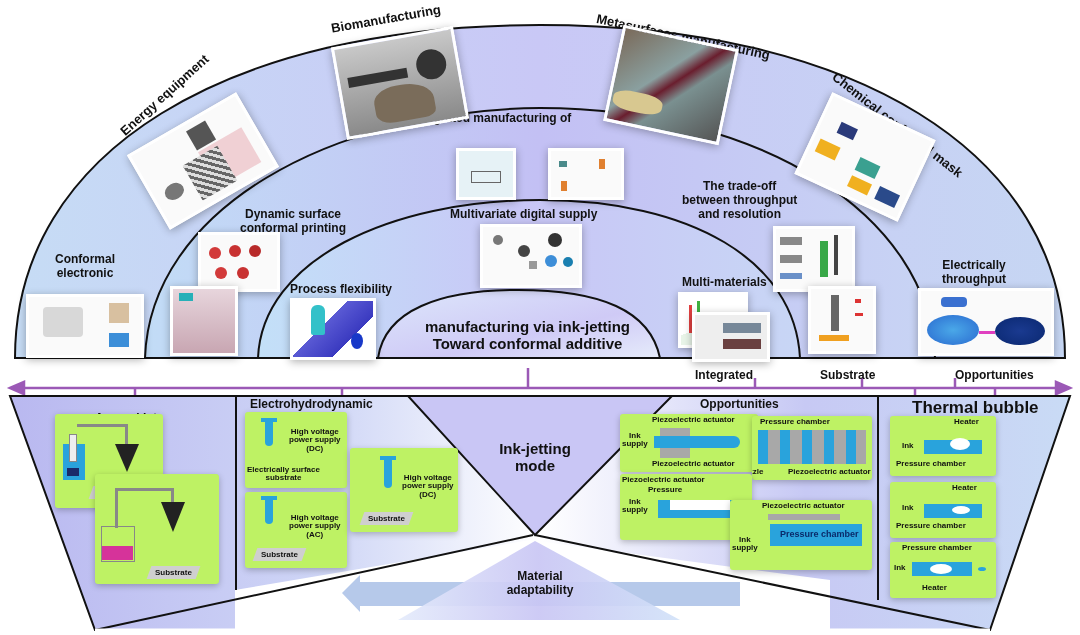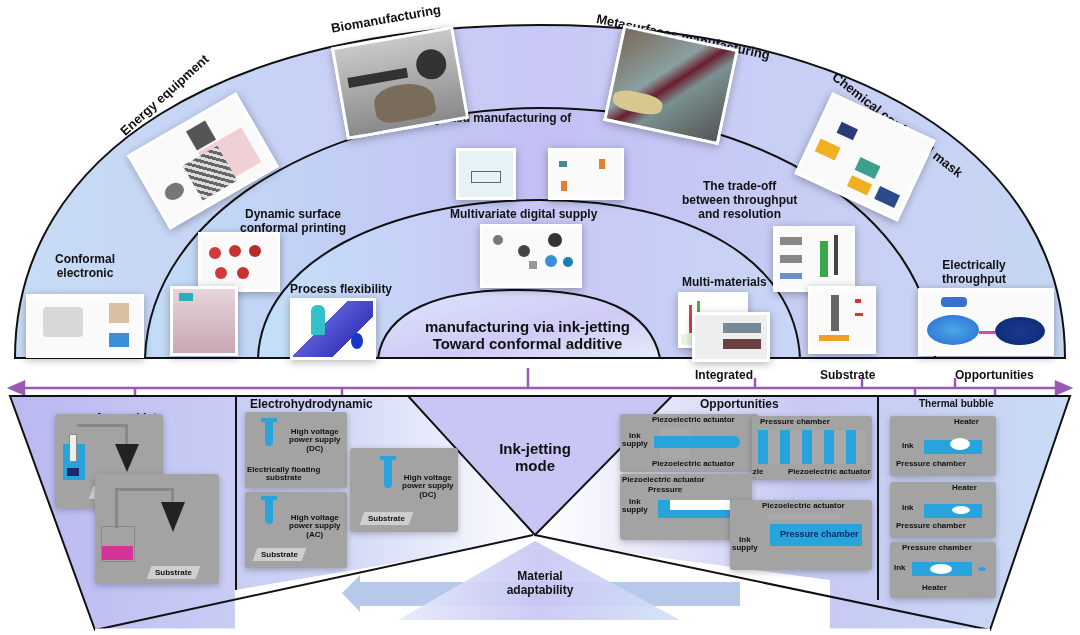--- a/index.html
+++ b/index.html
@@ -1,19 +1,19 @@
 <!DOCTYPE html>
 <html><head>
 <meta charset="utf-8">
 <style>
   html,body{margin:0;padding:0;background:#ffffff;}
   body{width:1080px;height:635px;position:relative;overflow:hidden;font-family:"Liberation Sans",sans-serif;color:#111;}
   svg{position:absolute;left:0;top:0;}
   .lbl{position:absolute;font-weight:bold;color:#111;text-align:center;line-height:1.15;white-space:nowrap;}
-  .card{position:absolute;background:#a3a3a3;border-radius:3px;box-shadow:0 2px 6px rgba(0,0,0,0.25);overflow:hidden;}
+  .card{position:absolute;background:#bef264;border-radius:3px;box-shadow:0 2px 6px rgba(0,0,0,0.25);overflow:hidden;}
   .photo{position:absolute;background:#fafafa;border:3px solid #fff;box-shadow:0 2px 8px rgba(0,0,0,0.3);overflow:hidden;}
   .axis-lbl{position:absolute;font-size:12px;font-weight:bold;color:#111;}
   .dlabel{position:absolute;font-size:8px;font-weight:bold;color:#111;white-space:nowrap;line-height:1.05;text-align:center;}
   .sub{position:absolute;background:#cfcfcf;font-size:8px;font-weight:bold;padding:2px 6px;transform:skewX(-20deg);}
   .sub span{display:inline-block;transform:skewX(20deg);}
 </style>
 </head>
 <body>
 
 <svg width="1080" height="635" viewBox="0 0 1080 635">
@@ -257,21 +257,21 @@
 <div class="lbl" style="left:250px;top:398px;font-size:12px;">Electrohydrodynamic</div>
 <div class="card" style="left:245px;top:412px;width:102px;height:76px;">
   <div style="position:absolute;left:16px;top:6px;width:16px;height:4px;background:#29a3dc;"></div>
   <div style="position:absolute;left:20px;top:8px;width:8px;height:26px;background:#29a3dc;border-radius:0 0 4px 4px;"></div>
   <div class="dlabel" style="left:44px;top:16px;">
     <div>High voltage</div>
     <div>power supply</div>
     <div>(DC)</div>
   </div>
   <div class="dlabel" style="left:2px;top:54px;">
-    <div>Electrically floating</div>
+    <div>Electrically surface</div>
     <div>substrate</div>
   </div>
 </div>
 <div class="card" style="left:245px;top:492px;width:102px;height:76px;">
   <div style="position:absolute;left:16px;top:4px;width:16px;height:4px;background:#29a3dc;"></div>
   <div style="position:absolute;left:20px;top:6px;width:8px;height:26px;background:#29a3dc;border-radius:0 0 4px 4px;"></div>
   <div class="dlabel" style="left:44px;top:22px;">
     <div>High voltage</div>
     <div>power supply</div>
     <div>(AC)</div>
@@ -320,21 +320,21 @@
   <div class="dlabel" style="left:32px;top:2px;">Piezoelectric actuator</div>
   <div style="position:absolute;left:38px;top:14px;width:72px;height:6px;background:#a8a8a8;"></div>
   <div style="position:absolute;left:40px;top:24px;width:92px;height:22px;background:#29a3dc;"></div>
   <div class="dlabel" style="left:50px;top:30px;color:#0a2a6a;font-size:9px;">Pressure chamber</div>
   <div class="dlabel" style="left:2px;top:36px;">
     <div>Ink</div>
     <div>supply</div>
   </div>
 </div>
 
-<div class="lbl" style="left:912px;top:398px;font-size:10px;margin-left:7px;">Thermal bubble</div>
+<div class="lbl" style="left:912px;top:398px;font-size:17px;">Thermal bubble</div>
 <div class="card" style="left:890px;top:416px;width:106px;height:60px;">
   <div class="dlabel" style="left:64px;top:2px;">Heater</div>
   <div style="position:absolute;left:34px;top:24px;width:58px;height:14px;background:#29a3dc;"></div>
   <div style="position:absolute;left:60px;top:22px;width:20px;height:12px;background:#fff;border-radius:50%;"></div>
   <div class="dlabel" style="left:12px;top:26px;">Ink</div>
   <div class="dlabel" style="left:6px;top:44px;">Pressure chamber</div>
 </div>
 <div class="card" style="left:890px;top:482px;width:106px;height:56px;">
   <div class="dlabel" style="left:62px;top:2px;">Heater</div>
   <div style="position:absolute;left:34px;top:22px;width:58px;height:14px;background:#29a3dc;"></div>

